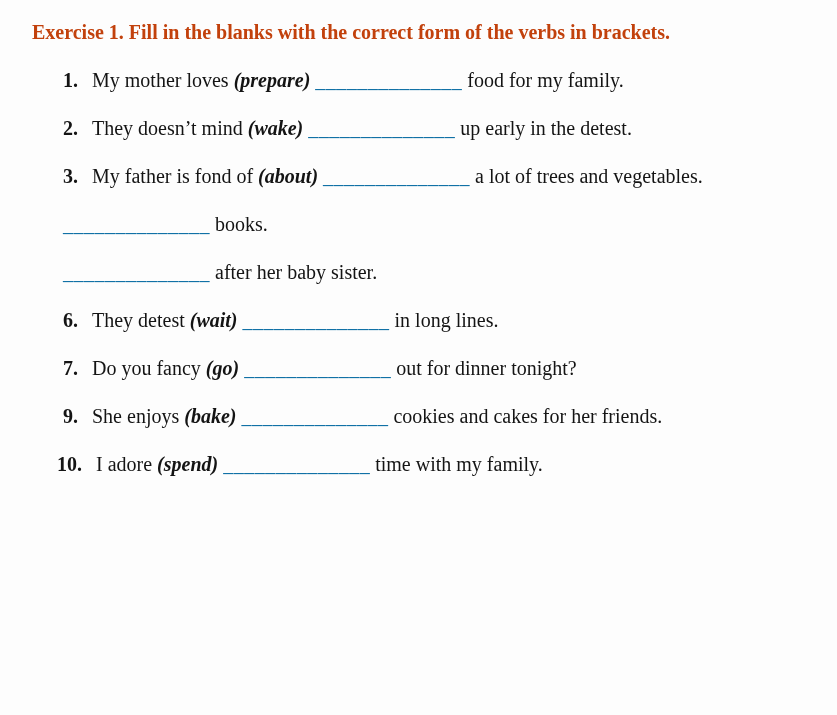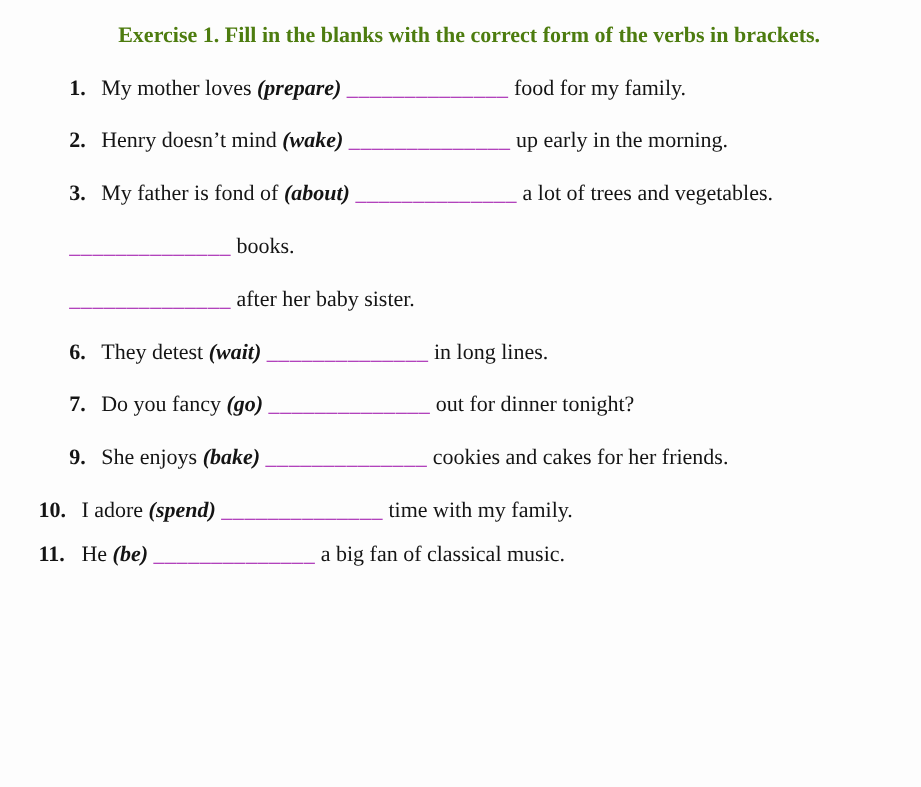--- a/index.html
+++ b/index.html
@@ -18,43 +18,42 @@
     width: 837px;
     height: 715px;
     box-sizing: border-box;
     padding-top: 18px;
   }
   .title {
     margin: 0 16px 0 32px;
     font-size: 20px;
     line-height: 28px;
     font-weight: bold;
-    color: #4d7c0f;
-    text-align: center;
+    color: #c2410c;
   }
   .list {
     margin-top: 14px;
   }
   .item {
     margin-bottom: 8px;
   }
   
   .item:nth-child(9) {
     margin-bottom: 0;
   }
   .line {
     box-sizing: content-box;
     padding-left: 63px;
     font-size: 20px;
     line-height: 40px;
     white-space: normal;
     color: #141414;
   }
   .item.two-digit .line {
-    padding-left: 35px;
+    padding-left: 57px;
   }
   .line.cont {
   }
   .line.justify {
     width: 742px;
     text-align: justify;
     text-align-last: justify;
   }
   .num {
     display: inline-block;
@@ -63,34 +62,34 @@
   }
   .item.two-digit .num {
     width: 39px;
   }
   .verb {
     font-weight: bold;
     font-style: italic;
   }
   .blank {
     letter-spacing: 0.5px;
-    color: #a21caf;
+    color: #0369a1;
   }
 </style>
 </head>
 <body>
 
 <div class="page">
   <h1 class="title">Exercise 1. Fill in the blanks with the correct form of the verbs in brackets.</h1>
   <div class="list">
       <div class="item">
         <div class="line"><span class="num">1.</span><span class="txt">My mother loves </span><span class="verb">(prepare)</span><span class="txt"> </span><span class="blank">______________</span><span class="txt"> food for my family.</span></div>
       </div>
       <div class="item">
-        <div class="line"><span class="num">2.</span><span class="txt">Henry doesn’t mind </span><span class="verb">(wake)</span><span class="txt"> </span><span class="blank">______________</span><span class="txt"> up early in the morning.</span></div>
+        <div class="line"><span class="num">2.</span><span class="txt">They doesn’t mind </span><span class="verb">(wake)</span><span class="txt"> </span><span class="blank">______________</span><span class="txt"> up early in the detest.</span></div>
       </div>
       <div class="item">
         <div class="line"><span class="num">3.</span><span class="txt">My father is fond of </span><span class="verb">(about)</span><span class="txt"> </span><span class="blank">______________</span><span class="txt"> a lot of trees and vegetables.</span></div>
       </div>
       <div class="item">
         <div class="line cont"><span class="blank">______________</span><span class="txt"> books.</span></div>
       </div>
       <div class="item">
         <div class="line cont"><span class="blank">______________</span><span class="txt"> after her baby sister.</span></div>
       </div>
@@ -99,17 +98,14 @@
       </div>
       <div class="item">
         <div class="line"><span class="num">7.</span><span class="txt">Do you fancy </span><span class="verb">(go)</span><span class="txt"> </span><span class="blank">______________</span><span class="txt"> out for dinner tonight?</span></div>
       </div>
       <div class="item">
         <div class="line"><span class="num">9.</span><span class="txt">She enjoys </span><span class="verb">(bake)</span><span class="txt"> </span><span class="blank">______________</span><span class="txt"> cookies and cakes for her friends.</span></div>
       </div>
       <div class="item two-digit">
         <div class="line"><span class="num">10.</span><span class="txt">I adore </span><span class="verb">(spend)</span><span class="txt"> </span><span class="blank">______________</span><span class="txt"> time with my family.</span></div>
       </div>
-      <div class="item two-digit">
-        <div class="line"><span class="num">11.</span><span class="txt">He </span><span class="verb">(be)</span><span class="txt"> </span><span class="blank">______________</span><span class="txt"> a big fan of classical music.</span></div>
-      </div>
     </div>
 </div>
 
 </body></html>

